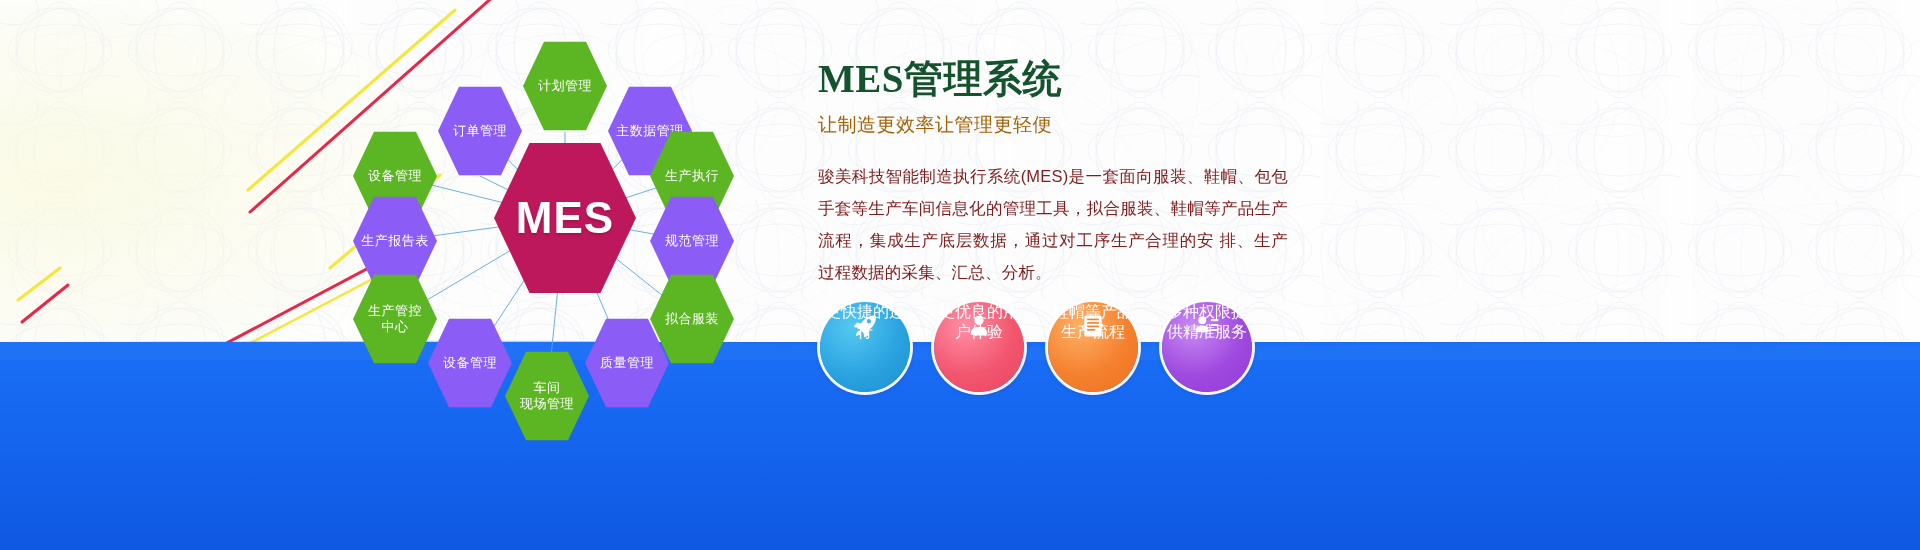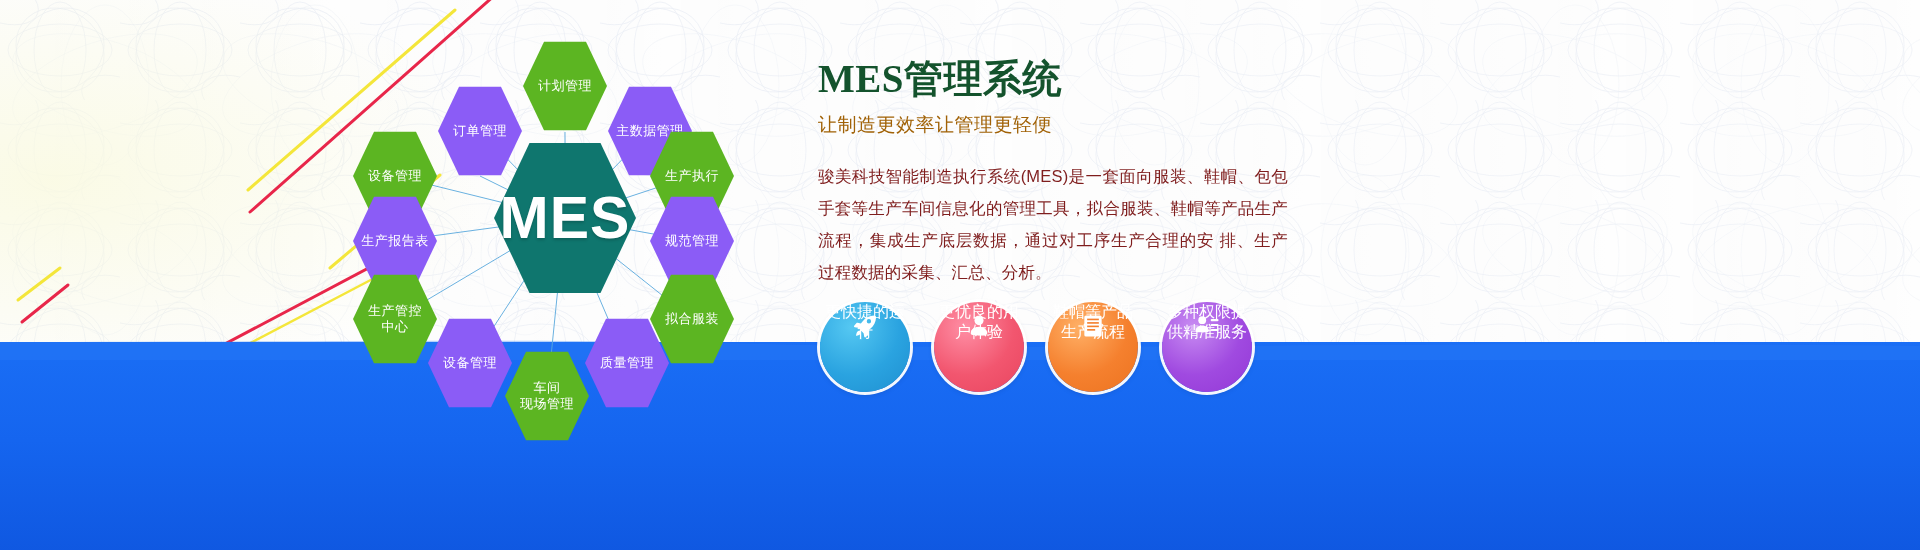--- a/index.html
+++ b/index.html
@@ -37,22 +37,22 @@
     clip-path:polygon(25% 2%,75% 2%,100% 50%,75% 98%,25% 98%,0% 50%);
     -webkit-clip-path:polygon(25% 2%,75% 2%,100% 50%,75% 98%,25% 98%,0% 50%);
     border-radius:6px;
     user-select:none;
   }
   .hex.small { width:84px; height:92px; }
   .hex.green { background:#5cb522; }
   .hex.blue  { background:#8b5cf6; }
   .hex.core  {
     width:142px; height:156px;
-    background:#0f766e;
-    font-size:59px; font-weight:bold; letter-spacing:1px;
+    background:#be185d;
+    font-size:44px; font-weight:bold; letter-spacing:1px;
     text-shadow:0 2px 3px rgba(0,0,0,.18);
   }
   .hex span { display:block; padding:0 4px; }
 
   
   #right { position:absolute; left:818px; top:52px; width:470px; }
   #title { font-family:"Liberation Serif","DejaVu Serif",serif;
            font-size:39px; font-weight:bold; color:#14532d; letter-spacing:.5px; }
   #subtitle { font-size:19px; color:#a16207; margin-top:6px; letter-spacing:.5px; }
   #para { margin-top:22px; font-size:16.5px; line-height:32px; color:#7f1d1d;

